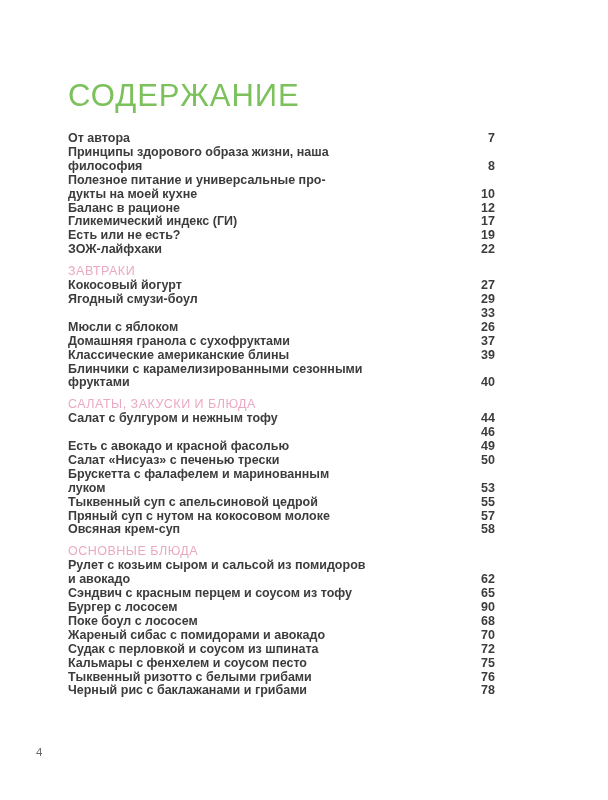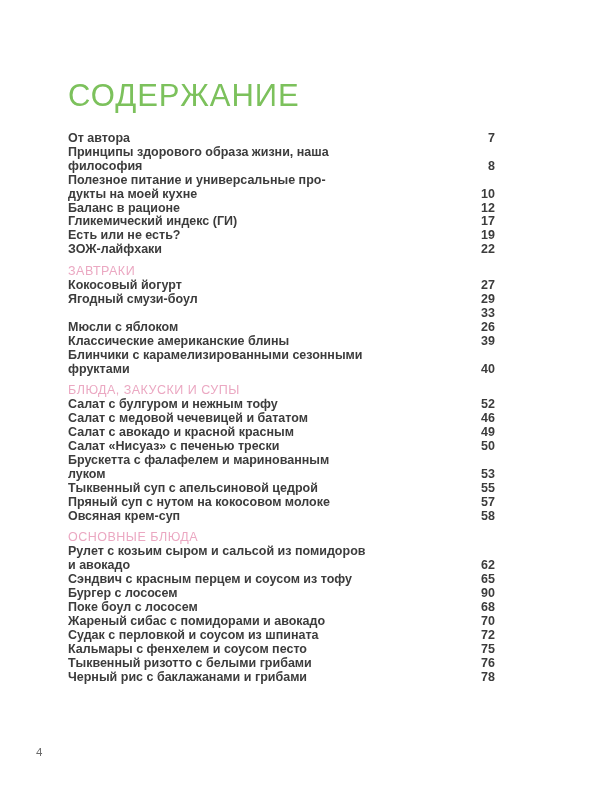--- a/index.html
+++ b/index.html
@@ -117,40 +117,43 @@
       <span class="pg">29</span>
     </div>
     <div class="row">
       <span class="pg">33</span>
     </div>
     <div class="row">
       <span class="lbl">Мюсли с яблоком</span>
       <span class="pg">26</span>
     </div>
     <div class="row">
+      <span class="lbl">Домашняя гранола с сухофруктами</span>
+      <span class="pg">37</span>
+    </div>
+    <div class="row">
       <span class="lbl">Классические американские блины</span>
       <span class="pg">39</span>
     </div>
     <div class="row">
       <span class="lbl">Блинчики с карамелизированными сезонными
 фруктами</span>
       <span class="pg">40</span>
     </div>
 
-    <div class="section-title">БЛЮДА, ЗАКУСКИ И СУПЫ</div>
+    <div class="section-title">САЛАТЫ, ЗАКУСКИ И БЛЮДА</div>
     <div class="row">
       <span class="lbl">Салат с булгуром и нежным тофу</span>
-      <span class="pg">52</span>
-    </div>
-    <div class="row">
-      <span class="lbl">Салат с медовой чечевицей и бататом</span>
+      <span class="pg">44</span>
+    </div>
+    <div class="row">
       <span class="pg">46</span>
     </div>
     <div class="row">
-      <span class="lbl">Салат с авокадо и красной красным</span>
+      <span class="lbl">Есть с авокадо и красной фасолью</span>
       <span class="pg">49</span>
     </div>
     <div class="row">
       <span class="lbl">Салат «Нисуаз» с печенью трески</span>
       <span class="pg">50</span>
     </div>
     <div class="row">
       <span class="lbl">Брускетта с фалафелем и маринованным
 луком</span>
       <span class="pg">53</span>

